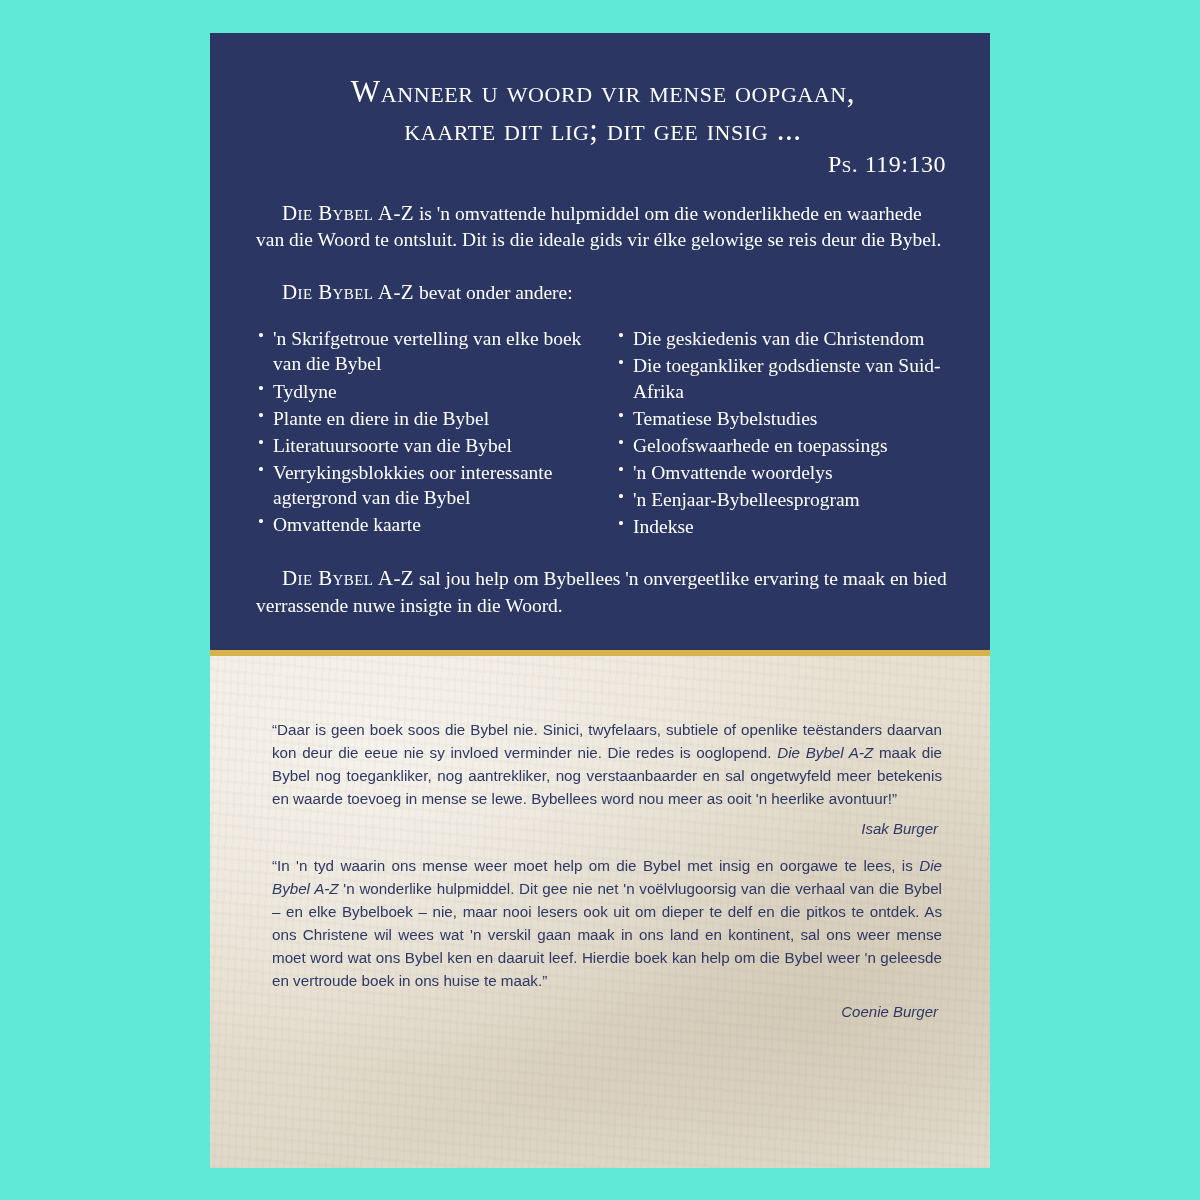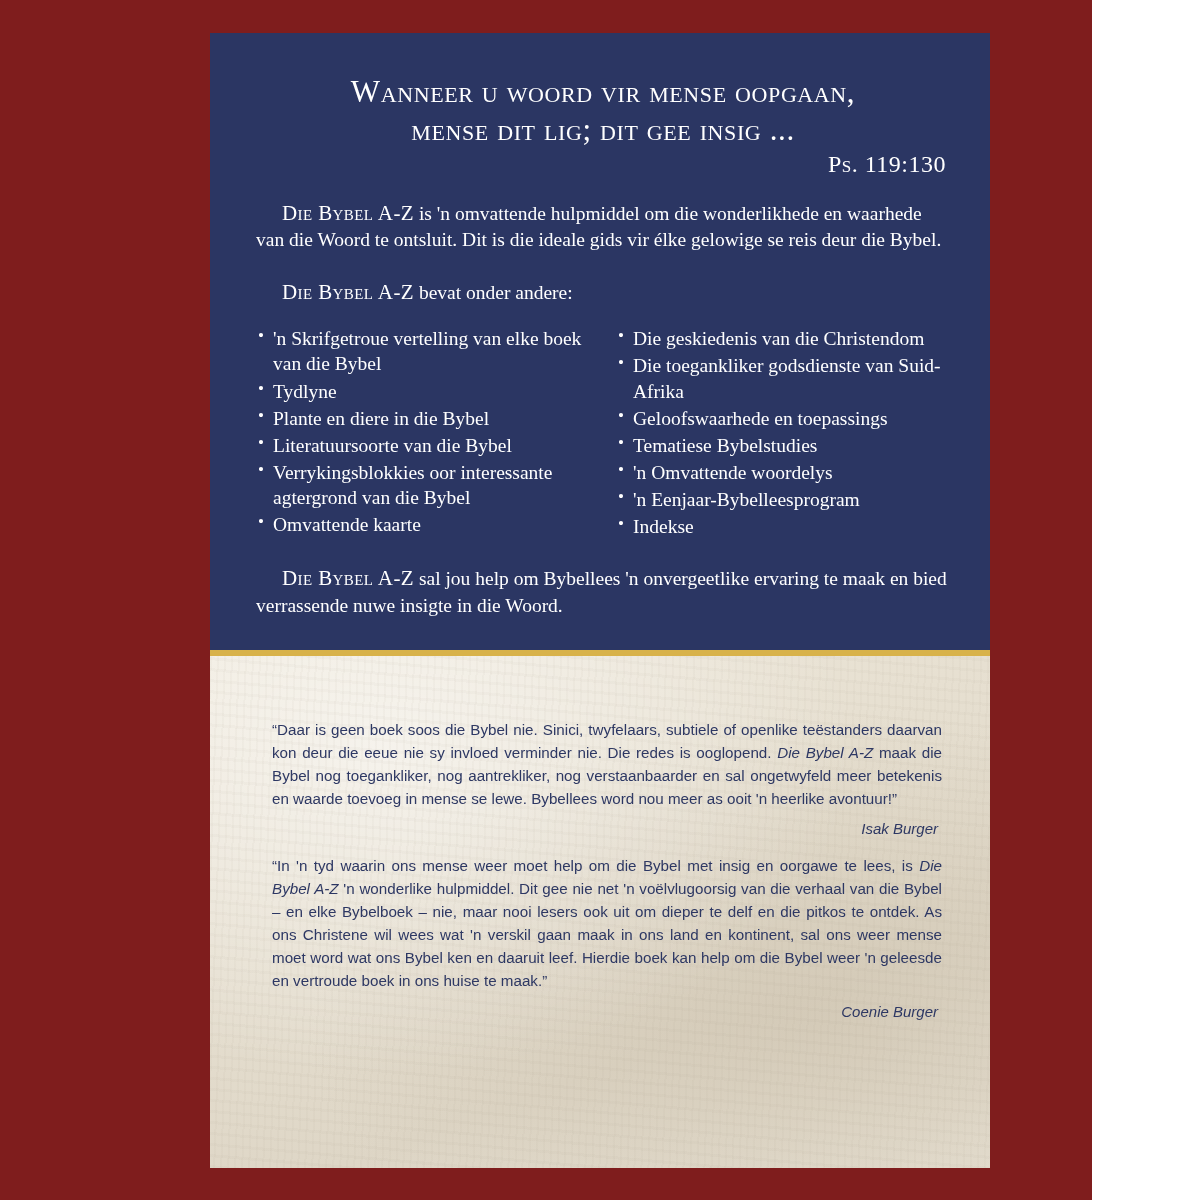--- a/index.html
+++ b/index.html
@@ -9,23 +9,23 @@
   }
   body {
     width: 1200px;
     height: 1200px;
     font-family: "Liberation Serif", serif;
     overflow: hidden;
   }
 
   .page {
     position: relative;
-    width: 1092px;
+    width: 1200px;
     height: 1200px;
-    background: #7f1d1d;
+    background: #5eead4;
   }
 
   .cover {
     position: absolute;
     left: 210px;
     top: 33px;
     width: 780px;
     height: 1135px;
     background: #f1ece1;
     overflow: hidden;
@@ -181,21 +181,21 @@
 <body>
 
 <div class="page">
   <div class="cover">
 
     <div class="navy">
       <div class="navy-inner">
 
         <h1 class="headline">
           <span>Wanneer u woord vir mense oopgaan,</span>
-          <span class="l2">mense dit lig; dit gee insig ...</span>
+          <span class="l2">kaarte dit lig; dit gee insig ...</span>
         </h1>
 
         <div class="ref">Ps. 119:130</div>
 
         <p class="para indent">
           <span class="sc">Die Bybel A-Z</span><span> is 'n omvattende hulpmiddel om die wonderlikhede en waarhede van die Woord te ontsluit. Dit is die ideale gids vir élke gelowige se reis deur die Bybel.</span>
         </p>
 
         <p class="para2">
           <span class="sc">Die Bybel A-Z</span><span> bevat onder andere:</span>
@@ -209,22 +209,22 @@
               <li>Plante en diere in die Bybel</li>
               <li>Literatuursoorte van die Bybel</li>
               <li>Verrykingsblokkies oor interessante agtergrond van die Bybel</li>
               <li>Omvattende kaarte</li>
             </ul>
           </div>
           <div class="col">
             <ul>
               <li>Die geskiedenis van die Christendom</li>
               <li>Die toegankliker godsdienste van Suid-Afrika</li>
+              <li>Tematiese Bybelstudies</li>
               <li>Geloofswaarhede en toepassings</li>
-              <li>Tematiese Bybelstudies</li>
               <li>'n Omvattende woordelys</li>
               <li>'n Eenjaar-Bybelleesprogram</li>
               <li>Indekse</li>
             </ul>
           </div>
         </div>
 
         <p class="para3">
           <span class="sc">Die Bybel A-Z</span><span> sal jou help om Bybellees 'n onvergeetlike ervaring te maak en bied verrassende nuwe insigte in die Woord.</span>
         </p>

